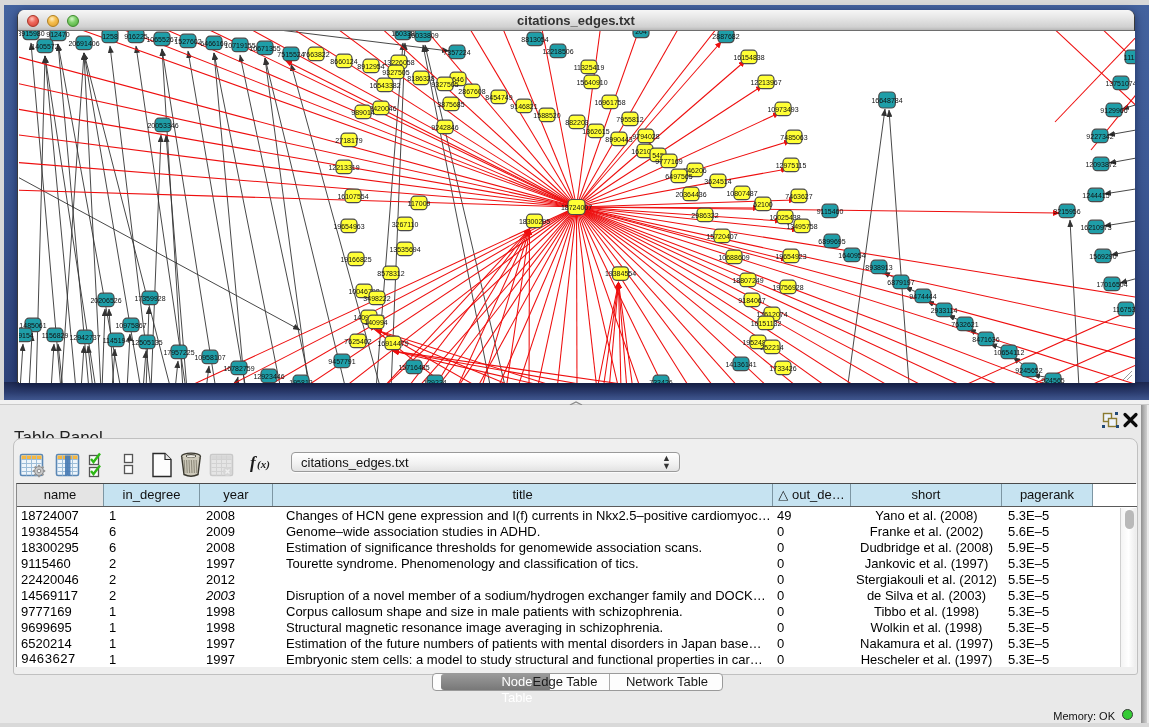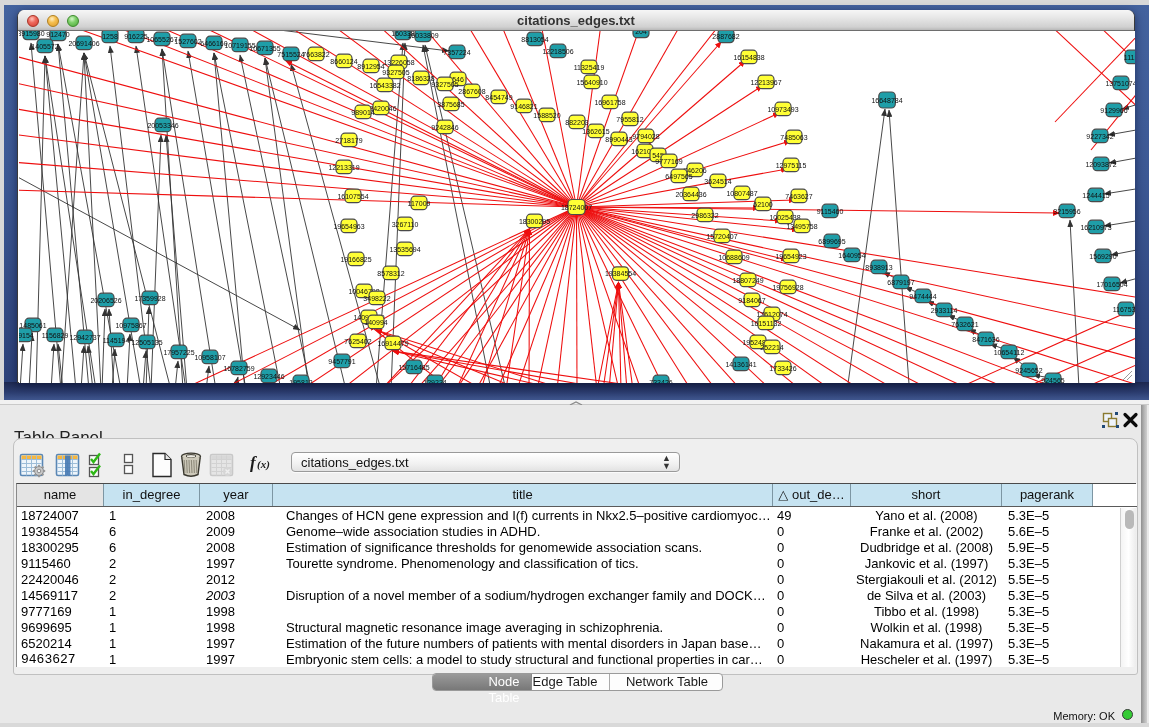--- a/index.html
+++ b/index.html
@@ -45,21 +45,21 @@
 .r { position:absolute; height:16px; line-height:16px; white-space:nowrap; }
 .c { position:absolute; top:0; height:16px; overflow:hidden; }
 
 
 #vsb { position:absolute; left:1103px; top:24px; width:16px; height:159px; background:linear-gradient(90deg,#f4f4f4,#ffffff 50%,#ececec); border-left:1px solid #d0d0d0; }
 #vsb .thumb { position:absolute; left:4px; top:2px; width:9px; height:19px; border-radius:5px; background:#b9b9b9; }
 
 
 #tabs { position:absolute; left:432px; top:268px; width:291px; height:18px; border:1px solid #9a9a9a; border-radius:4px; background:#fdfdfd; font-size:13px; }
 .seg { position:absolute; top:0; height:16px; line-height:16px; text-align:center; color:#1a1a1a; }
-#seg1 { left:0; width:99px; background:linear-gradient(180deg,#9a9a9a,#787878); color:#fff; border-radius:3px 0 0 3px; border-right:1px solid #8a8a8a;padding-left:44px;}
+#seg1 { left:8px; width:109px; background:linear-gradient(180deg,#9a9a9a,#787878); color:#fff; border-radius:3px 0 0 3px; border-right:1px solid #8a8a8a;padding-left:44px;}
 #seg2 { left:88px; width:89px; border-right:1px solid #aaa; }
 #seg3 { left:178px; width:112px; }
 
 #memory { position:absolute; right:34px; top:305px; font-size:11px; color:#111; }
 #memdot { position:absolute; right:16px; top:304px; width:11px; height:11px; border-radius:50%; background:#35cc35; border:1px solid #3a3a3a; }
 #botline { position:absolute; left:0; top:318px; width:1149px; height:4px; background:#d9d9d9; }
 </style>
 </head>
 <body>
 <div id="page">
@@ -690,20 +690,21 @@
             <div class="c" style="left:189px;width:67px;font-style:italic;">2003</div>
             <div class="c" style="left:269px;width:487px;">Disruption of a novel member of a sodium/hydrogen exchanger family and DOCK…</div>
             <div class="c" style="left:760px;width:74px;">0</div>
             <div class="c" style="left:834px;width:151px;text-align:center;">de Silva et al. (2003)</div>
             <div class="c" style="left:991px;width:85px;">5.3E–5</div>
           </div>
           <div class="r" style="top:96px;width:1120px;">
             <div class="c" style="left:4px;width:83px;">9777169</div>
             <div class="c" style="left:92px;width:91px;">1</div>
             <div class="c" style="left:189px;width:67px;">1998</div>
+            <div class="c" style="left:269px;width:487px;">Corpus callosum shape and size in male patients with schizophrenia.</div>
             <div class="c" style="left:760px;width:74px;">0</div>
             <div class="c" style="left:834px;width:151px;text-align:center;">Tibbo et al. (1998)</div>
             <div class="c" style="left:991px;width:85px;">5.3E–5</div>
           </div>
           <div class="r" style="top:112px;width:1120px;">
             <div class="c" style="left:4px;width:83px;">9699695</div>
             <div class="c" style="left:92px;width:91px;">1</div>
             <div class="c" style="left:189px;width:67px;">1998</div>
             <div class="c" style="left:269px;width:487px;">Structural magnetic resonance image averaging in schizophrenia.</div>
             <div class="c" style="left:760px;width:74px;">0</div>

